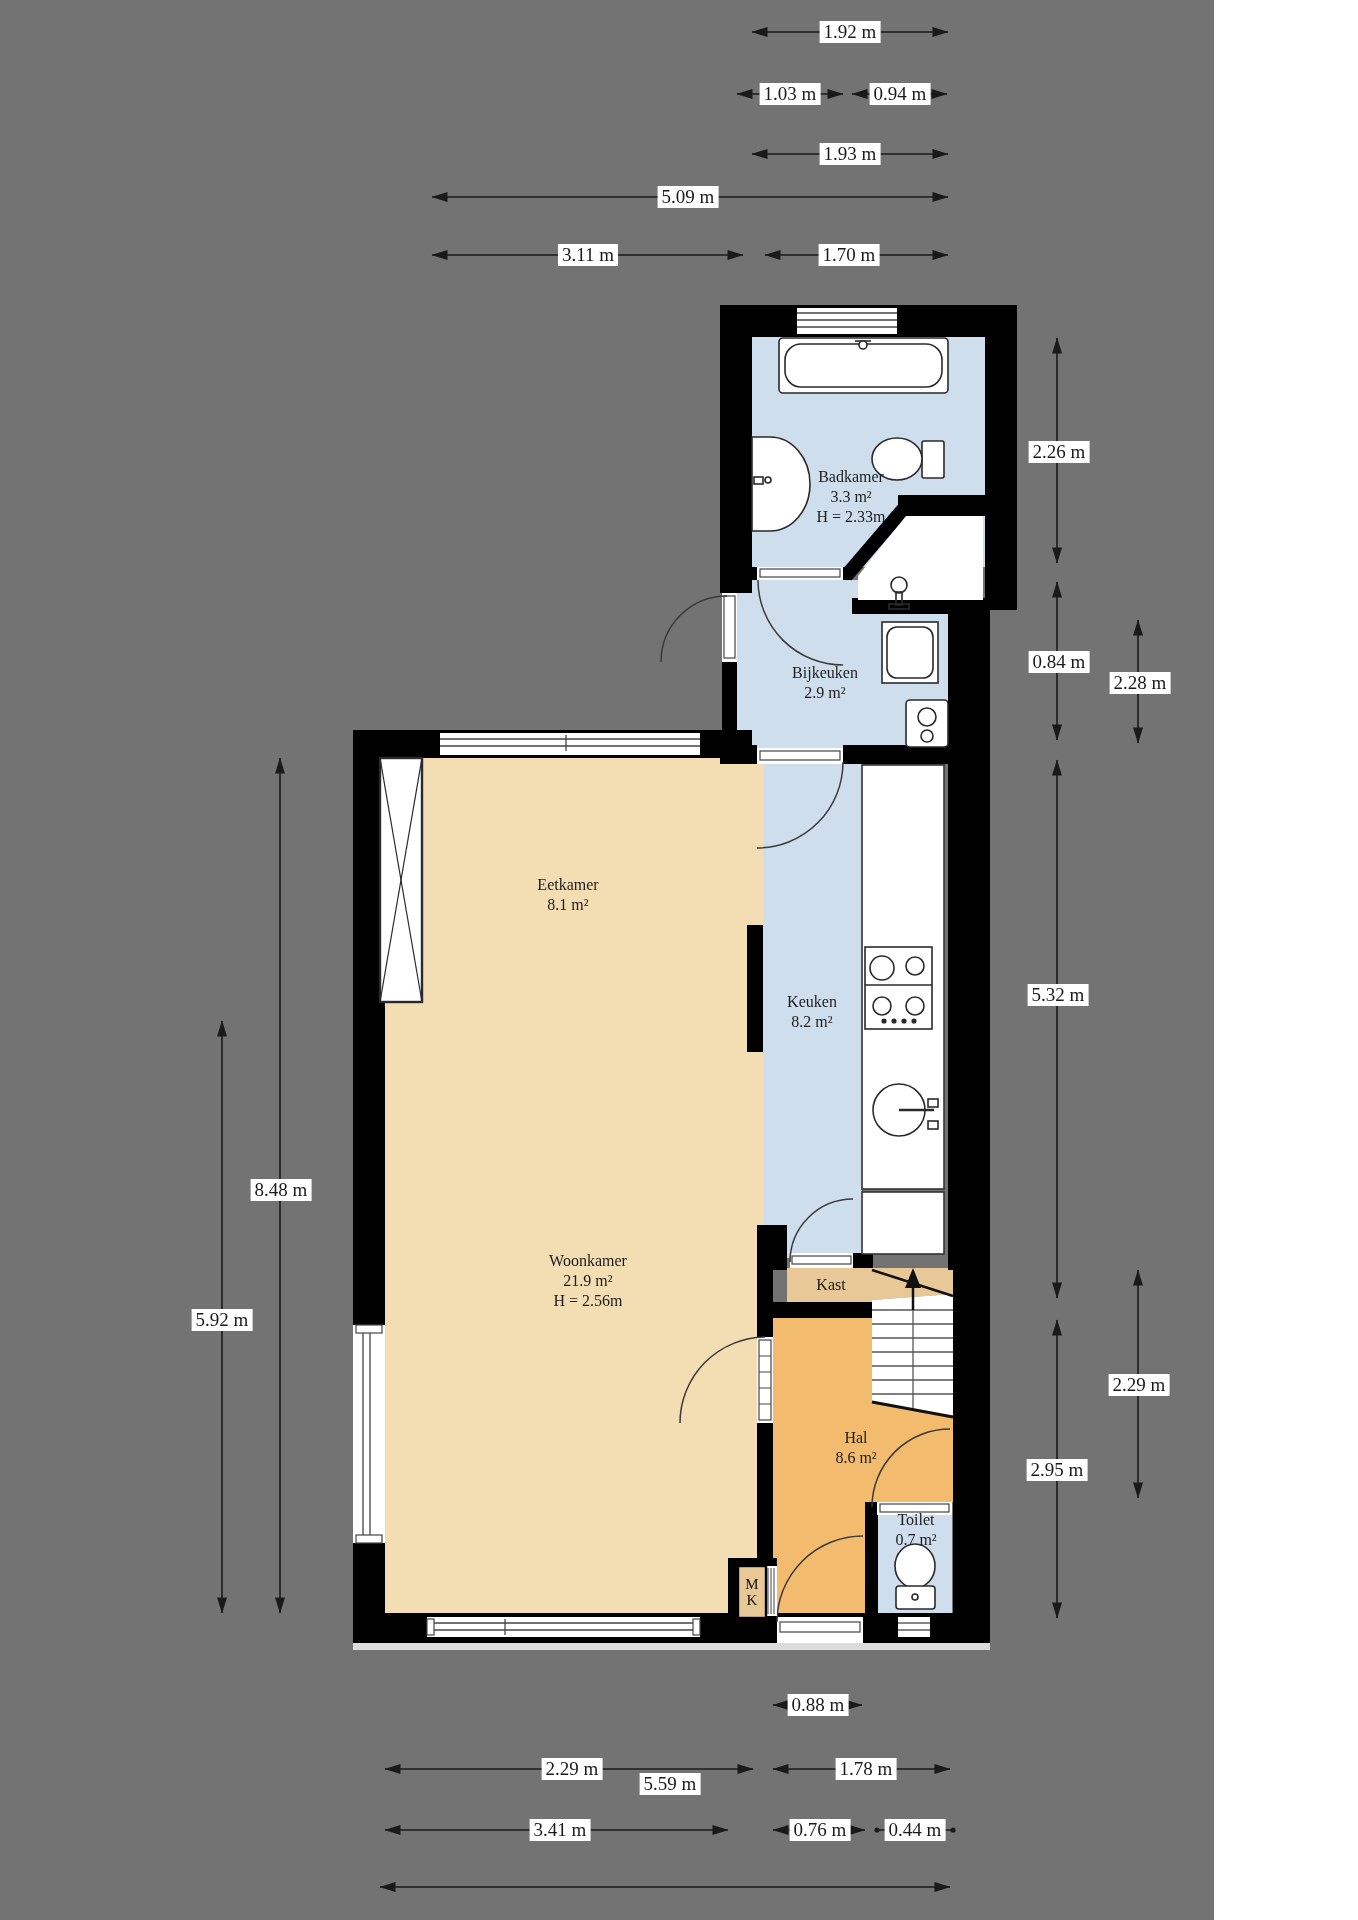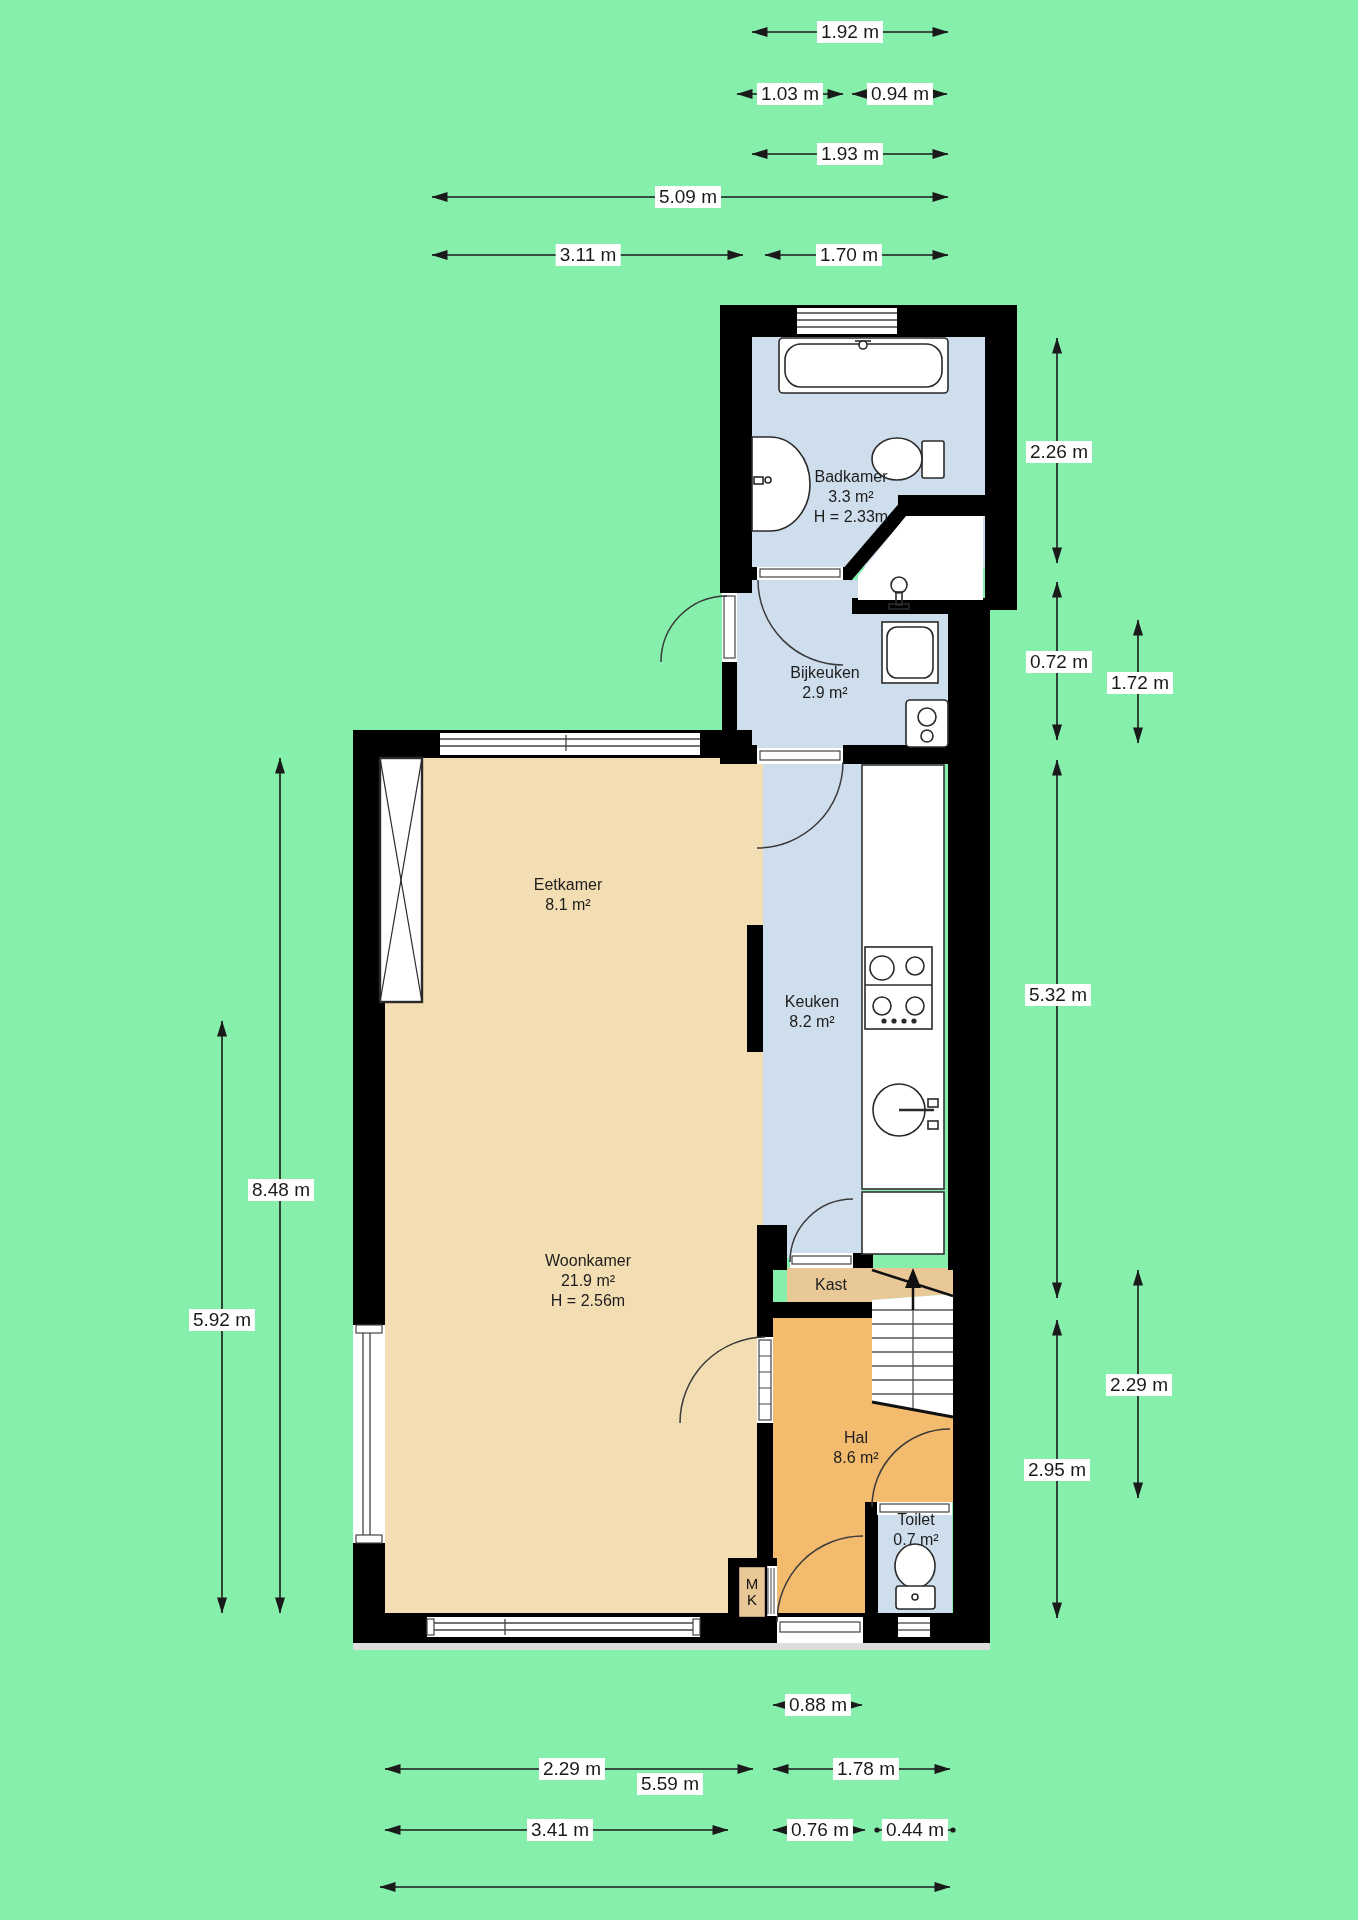--- a/index.html
+++ b/index.html
@@ -1,17 +1,17 @@
 <!DOCTYPE html>
 <html><head>
 <meta charset="utf-8">
 <style>
   html,body{margin:0;padding:0;background:#ffffff;}
-  #plan{position:relative;width:1358px;height:1920px;background:#86efac;
-        font-family:Liberation Sans, sans-serif;overflow:hidden;}
+  #plan{position:relative;width:1214px;height:1920px;background:#737373;
+        font-family:Liberation Serif, serif;overflow:hidden;}
   #plan svg{position:absolute;left:0;top:0;}
   .lbl{position:absolute;transform:translate(-50%,-50%);white-space:nowrap;
        color:#1a1a1a;text-align:center;}
   .dim{font-size:19px;background:#ffffff;padding:0 4px;line-height:22px;}
   .room{font-size:16px;line-height:20px;background:transparent;color:#1d1d1d;}
   .room span{display:block;}
   .mk{font-size:15px;line-height:16px;color:#111;background:transparent;}
 </style>
 </head>
 <body>
@@ -286,22 +286,22 @@
 
 <div class="lbl dim" style="left:850px;top:32px">1.92 m</div>
 <div class="lbl dim" style="left:790px;top:94px">1.03 m</div>
 <div class="lbl dim" style="left:900px;top:94px">0.94 m</div>
 <div class="lbl dim" style="left:850px;top:154px">1.93 m</div>
 <div class="lbl dim" style="left:688px;top:197px">5.09 m</div>
 <div class="lbl dim" style="left:588px;top:255px">3.11 m</div>
 <div class="lbl dim" style="left:849px;top:255px">1.70 m</div>
 
 <div class="lbl dim" style="left:1059px;top:452px">2.26 m</div>
-<div class="lbl dim" style="left:1059px;top:662px">0.72 m</div>
-<div class="lbl dim" style="left:1140px;top:683px">1.72 m</div>
+<div class="lbl dim" style="left:1059px;top:662px">0.84 m</div>
+<div class="lbl dim" style="left:1140px;top:683px">2.28 m</div>
 <div class="lbl dim" style="left:1058px;top:995px">5.32 m</div>
 <div class="lbl dim" style="left:1139px;top:1385px">2.29 m</div>
 <div class="lbl dim" style="left:1057px;top:1470px">2.95 m</div>
 
 <div class="lbl dim" style="left:281px;top:1190px">8.48 m</div>
 <div class="lbl dim" style="left:222px;top:1320px">5.92 m</div>
 
 <div class="lbl dim" style="left:818px;top:1705px">0.88 m</div>
 <div class="lbl dim" style="left:572px;top:1769px">2.29 m</div>
 <div class="lbl dim" style="left:866px;top:1769px">1.78 m</div>

